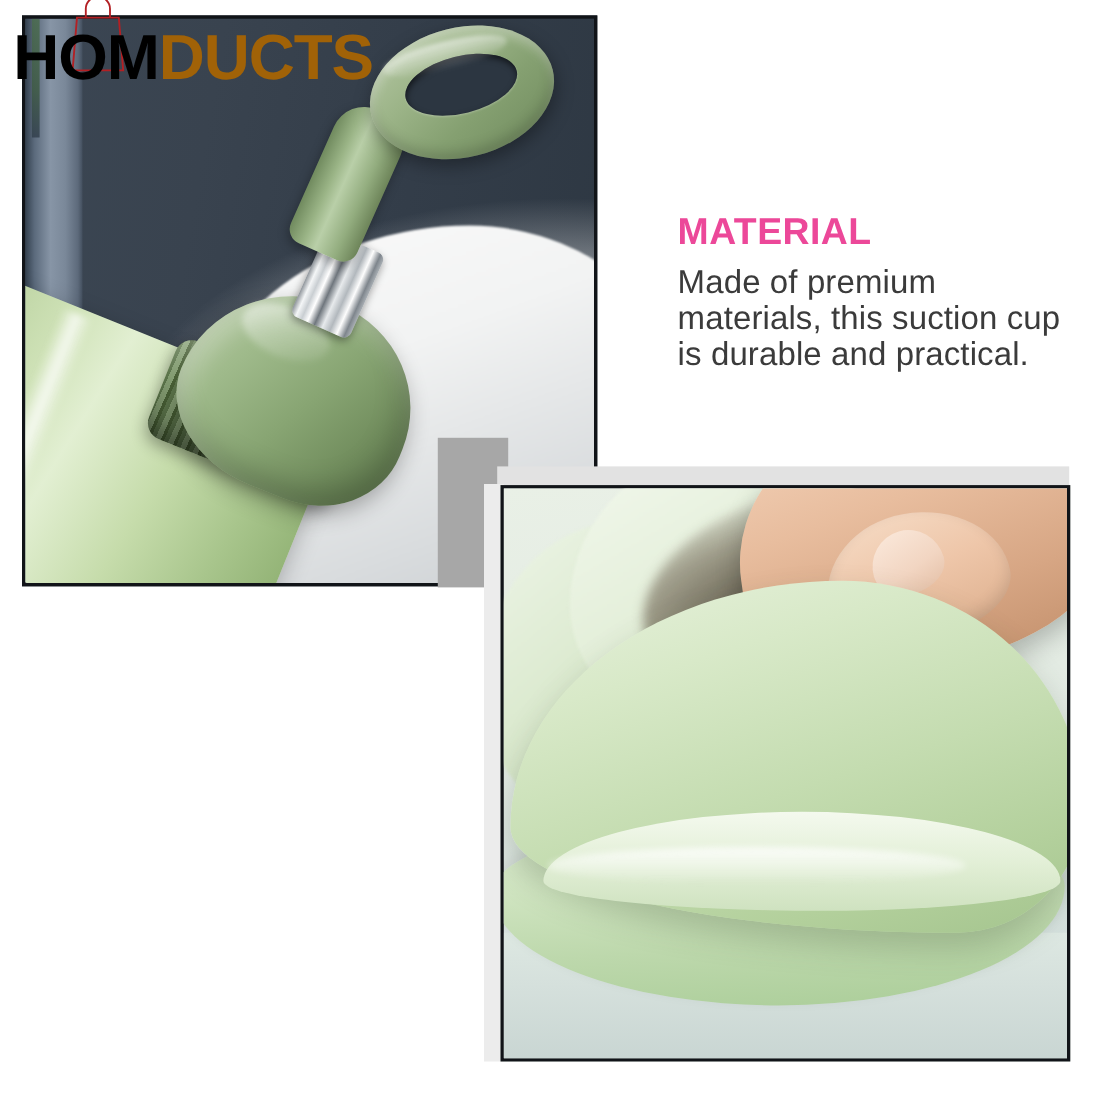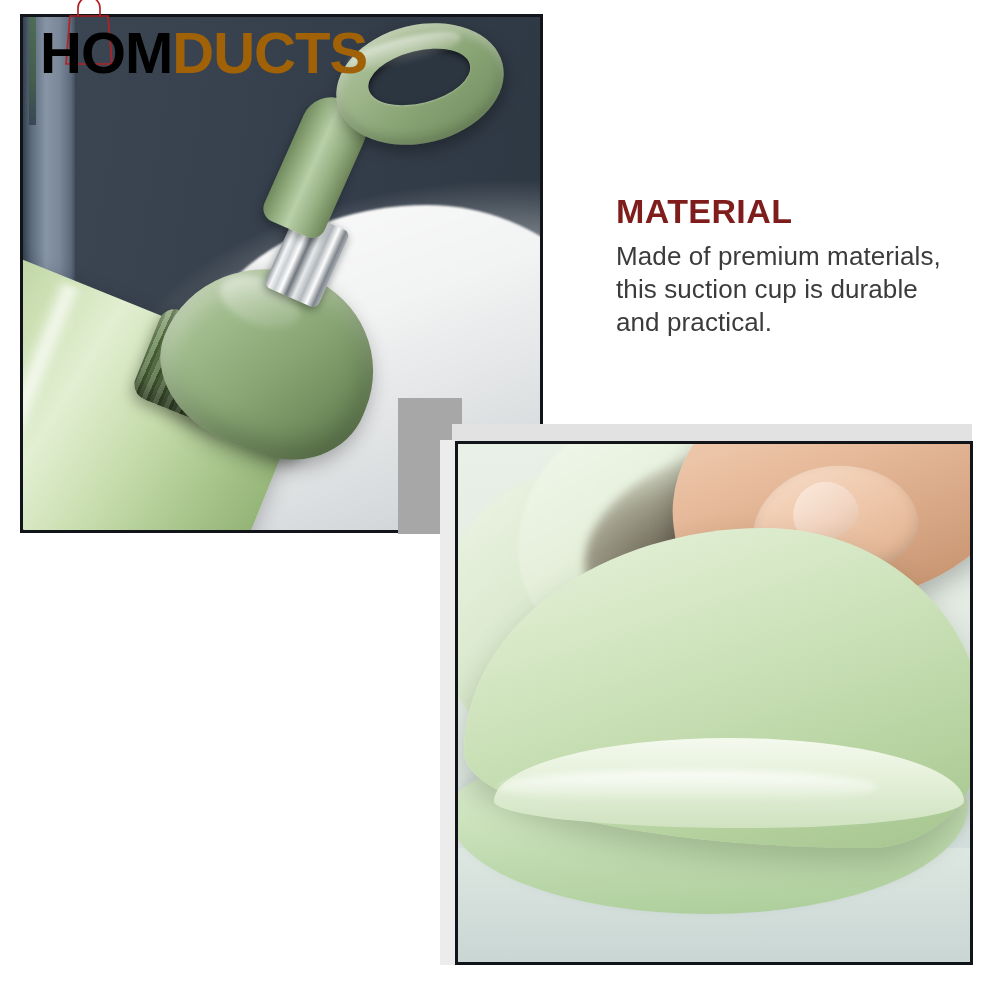--- a/index.html
+++ b/index.html
@@ -199,21 +199,20 @@
   
   .logo {
     position: absolute;
     left: 12px;
     top: 24px;
     height: 58px;
     display: flex;
     align-items: center;
     z-index: 30;
     pointer-events: none;
-    margin-left: 28px;
   }
   .logo-text {
     font-family: "Liberation Sans", sans-serif;
     font-weight: 700;
     font-size: 58px;
     letter-spacing: -1px;
     line-height: 1;
     white-space: nowrap;
   }
   .logo-a { color: #000000; }
@@ -410,28 +409,28 @@
   }
 
   
   .text-block { position: absolute; }
   .feature-title {
     font-family: "Liberation Sans", sans-serif;
     font-weight: 700;
     font-size: 34px;
     line-height: 38px;
     letter-spacing: 0.4px;
-    color: #7f1d1d;
+    color: #ec4899;
     margin: 0 0 10px 0;
     white-space: nowrap;
   }
   .feature-body {
     font-family: "Liberation Sans", sans-serif;
     font-weight: 400;
-    font-size: 26px;
+    font-size: 30px;
     line-height: 33px;
     color: #3b3b3b;
     margin: 0;
     letter-spacing: 0.1px;
   }
   .block-material { left: 616px; top: 192px; width: 350px; }
   .block-multifunction { left: 76px; top: 686px; width: 390px; }
 </style>
 </head>
 <body>

